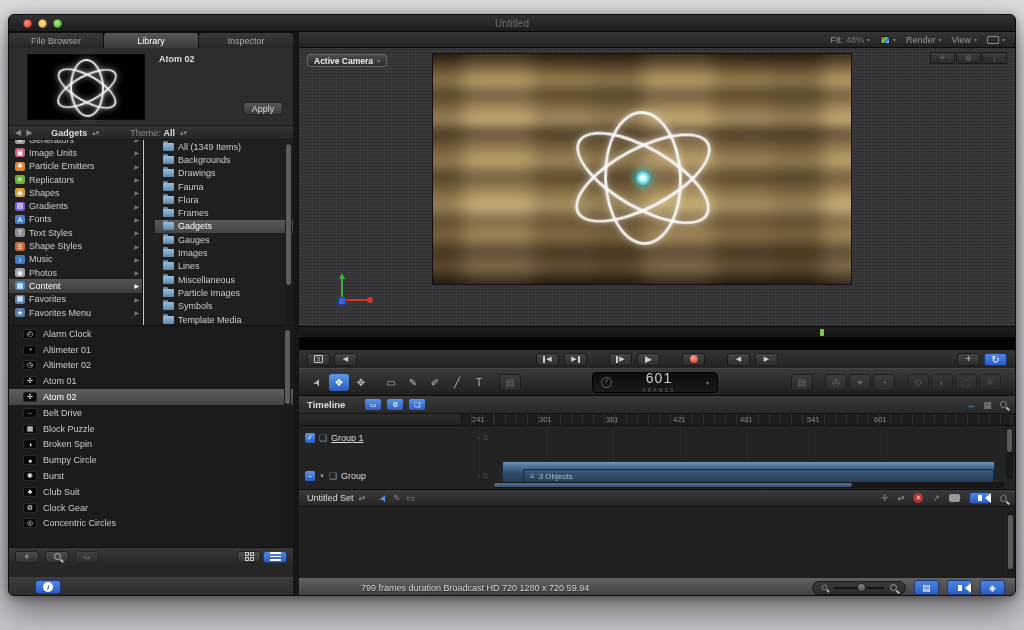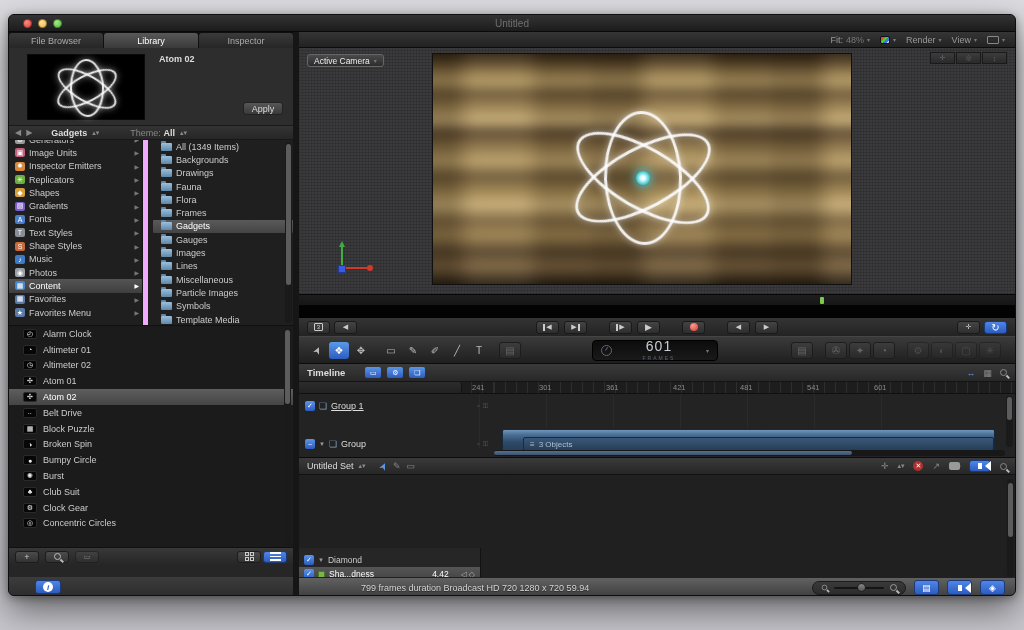--- a/index.html
+++ b/index.html
@@ -44,21 +44,21 @@
   .browser { height:186px; display:flex; background:#1f1f1f; border-bottom:1px solid #101010; overflow:hidden; }
   .cats { width:134px; overflow:hidden; border-right:1px solid #141414; }
   .cat-row { height:13.3px; display:flex; align-items:center; gap:4px; padding:0 3px 0 6px; font-size:9px; color:#ccc; }
   .cat-row.partial { margin-top:-7px; }
   .cat-row.sel { background:linear-gradient(180deg,#545454,#3e3e3e); color:#fff; }
   .chip { width:10px; height:9px; border-radius:2px; font-size:7px; color:#fff; display:flex; align-items:center; justify-content:center; flex:none; }
   .cat-label { flex:1; white-space:nowrap; overflow:hidden; }
   .cat-arrow { font-size:6px; color:#777; }
   .cat-row.sel .cat-arrow { color:#fff; }
 
-  .folders { flex:1; overflow:hidden; position:relative; padding-left:5px; border-left:5px solid #f0abfc; }
+  .folders { flex:1; overflow:hidden; position:relative; padding-left:11px; border-left:1px solid #f0abfc; }
   .folder-row { height:13.3px; display:flex; align-items:center; gap:4px; padding:0 10px 0 8px; font-size:9px; color:#ccc; }
   .folder-row.sel { background:linear-gradient(180deg,#5a5a5a,#444); color:#fff; border-radius:1px; }
   .folder-icon { width:11px; height:8px; background:linear-gradient(180deg,#9cc0dc,#5f87a8); border-radius:1px; position:relative; flex:none; }
   .folder-icon:before { content:""; position:absolute; left:0; top:-2px; width:5px; height:2px; background:#5f87a8; border-radius:1px 1px 0 0; }
   .vscroll { position:absolute; right:1px; top:2px; bottom:2px; width:7px; background:#1a1a1a; border-radius:4px; }
   .vthumb { position:absolute; left:1px; width:5px; background:#5c5c5c; border-radius:3px; }
 
   .name-header { height:12px; background:linear-gradient(180deg,#46566e,#2e3a4c); color:#dfe6ef; font-size:8.5px; display:flex; align-items:center; padding:0 6px; border-bottom:1px solid #10141a; }
   .items { height:221px; background:#1b1b1b; overflow:hidden; position:relative; }
   .item-row { height:15.8px; display:flex; align-items:center; gap:6px; padding:0 6px 0 14px; font-size:9px; color:#ccc; }
@@ -78,23 +78,23 @@
 
   
   .right { flex:1; position:relative; background:#232323; }
   .canvas-toolbar { height:16px; background:linear-gradient(180deg,#353535,#222); border-bottom:1px solid #0c0c0c; display:flex; align-items:center; justify-content:flex-end; gap:10px; padding-right:10px; font-size:9px; color:#999; }
   .ct-item { display:flex; align-items:center; gap:3px; }
   .ct-dim { color:#777; }
   .dd { font-size:6px; color:#777; }
   .swatch { width:10px; height:8px; border-radius:2px; border:1px solid #111;
     background:linear-gradient(135deg,#e84a3a 0 30%,#58c43a 30% 55%,#3a7ae8 55% 80%,#e8e8e8 80%); }
 
-  .canvas { height:246px; position:relative;
+  .canvas { height:278px; position:relative;
     background:#3a3a3c;
-    background-image:repeating-linear-gradient(0deg,rgba(0,0,0,.14) 0 1px,transparent 1px 3px),repeating-linear-gradient(90deg,rgba(0,0,0,.1) 0 1px,transparent 1px 3px); }
+    background-image:repeating-linear-gradient(0deg,rgba(0,0,0,.14) 0 1px,transparent 1px 3px),repeating-linear-gradient(90deg,rgba(0,0,0,.1) 0 1px,transparent 1px 3px);font-weight:bold; }
   .cam-btn { position:absolute; left:8px; top:6px; height:13px; padding:0 6px; background:linear-gradient(180deg,#4a4a4a,#2c2c2c); border:1px solid #666; border-radius:3px; color:#eee; font-size:8.5px; display:flex; align-items:center; gap:4px; z-index:3; }
   .corner-btns { position:absolute; right:8px; top:4px; display:flex; gap:1px; z-index:3; }
   .corner-btn { width:25px; height:12px; background:linear-gradient(180deg,#3c3c3c,#2a2a2a); border:1px solid #1a1a1a; color:#666; font-size:7px; display:flex; align-items:center; justify-content:center; }
   .gizmo { position:absolute; left:34px; bottom:16px; width:46px; height:46px; z-index:3; }
   .axis-y { position:absolute; left:8px; bottom:8px; width:2px; height:26px; background:#3fae3f; }
   .axis-y:before { content:""; position:absolute; left:-2.5px; top:-6px; border:3.5px solid transparent; border-bottom:6px solid #3fae3f; }
   .axis-x { position:absolute; left:10px; bottom:9px; width:26px; height:2px; background:#d03a2a; }
   .axis-x:after { content:""; position:absolute; right:-4px; top:-2px; width:6px; height:6px; border-radius:50%; background:#d03a2a; }
   .axis-o { position:absolute; left:5px; bottom:5px; width:8px; height:8px; background:#3a5ae0; border:1px solid #203a9a; }
 
@@ -259,21 +259,21 @@
               <span class="cat-label">Generators</span>
               <span class="cat-arrow">▶</span>
             </div>
             <div class="cat-row">
               <span class="chip" style="background: rgb(194, 96, 126);">▣</span>
               <span class="cat-label">Image Units</span>
               <span class="cat-arrow">▶</span>
             </div>
             <div class="cat-row">
               <span class="chip" style="background: rgb(216, 136, 58);">✹</span>
-              <span class="cat-label">Inspector Emitters</span>
+              <span class="cat-label">Particle Emitters</span>
               <span class="cat-arrow">▶</span>
             </div>
             <div class="cat-row">
               <span class="chip" style="background: rgb(108, 174, 62);">✳</span>
               <span class="cat-label">Replicators</span>
               <span class="cat-arrow">▶</span>
             </div>
             <div class="cat-row">
               <span class="chip" style="background: rgb(216, 160, 58);">◆</span>
               <span class="cat-label">Shapes</span>

